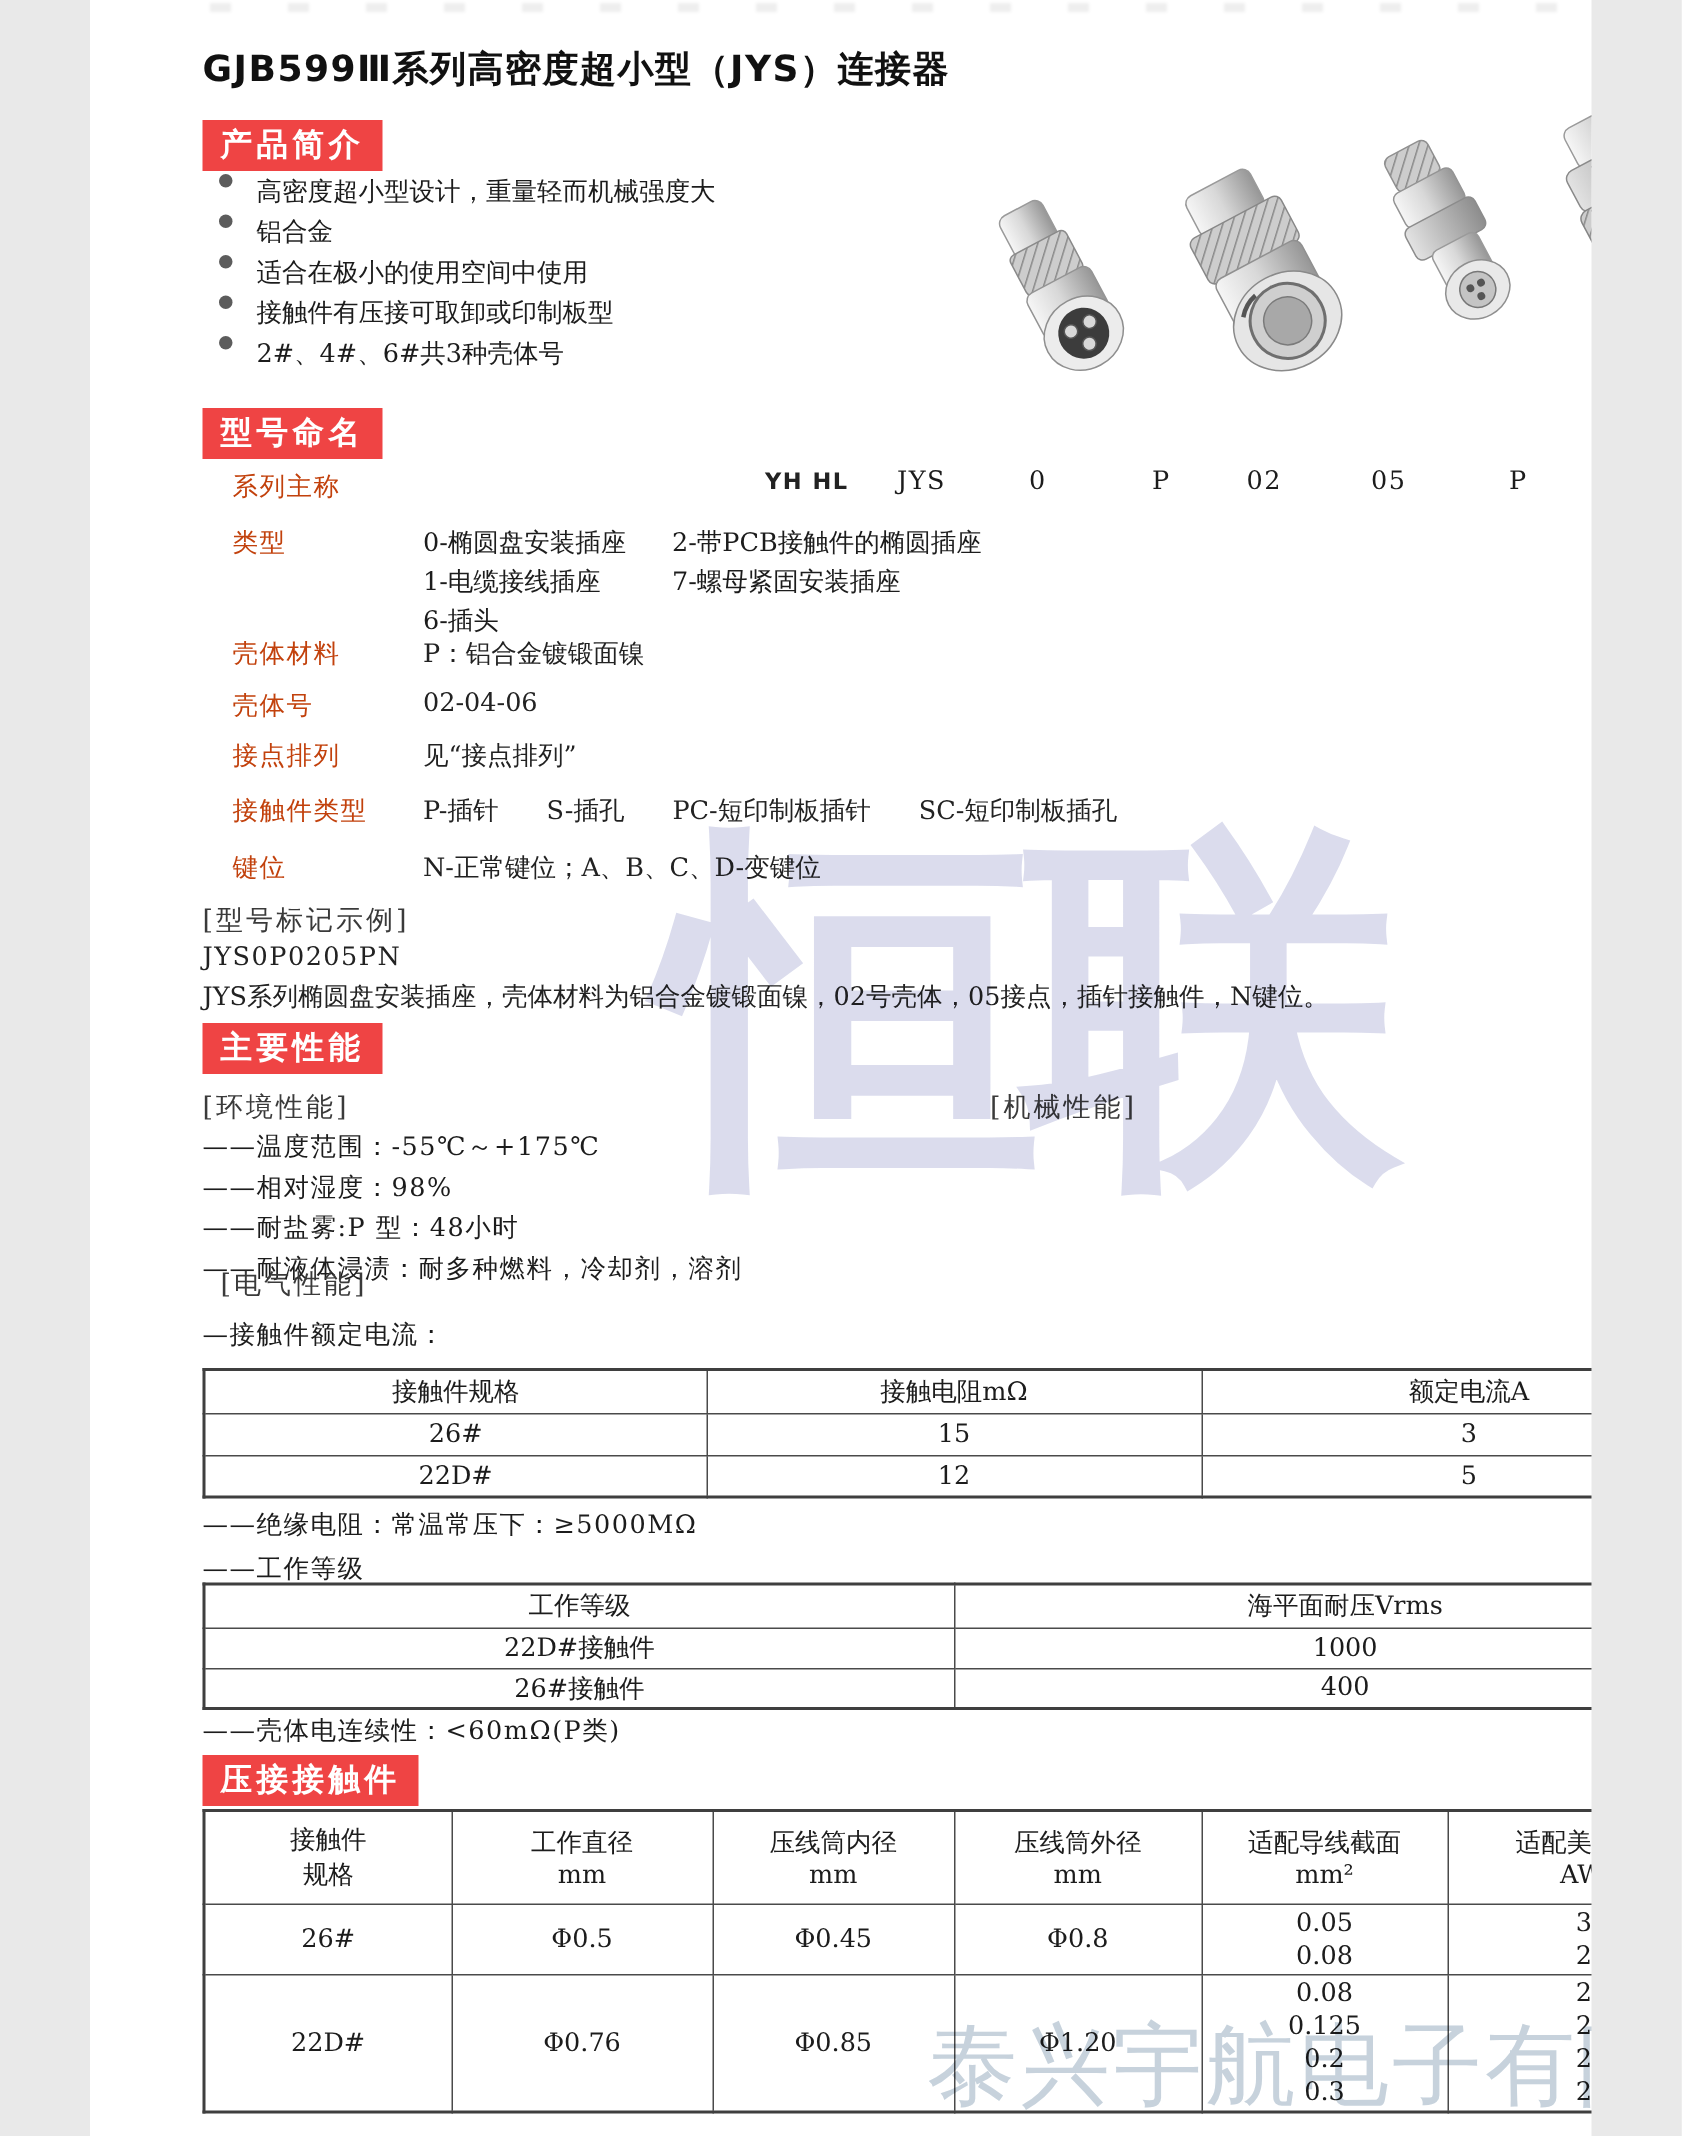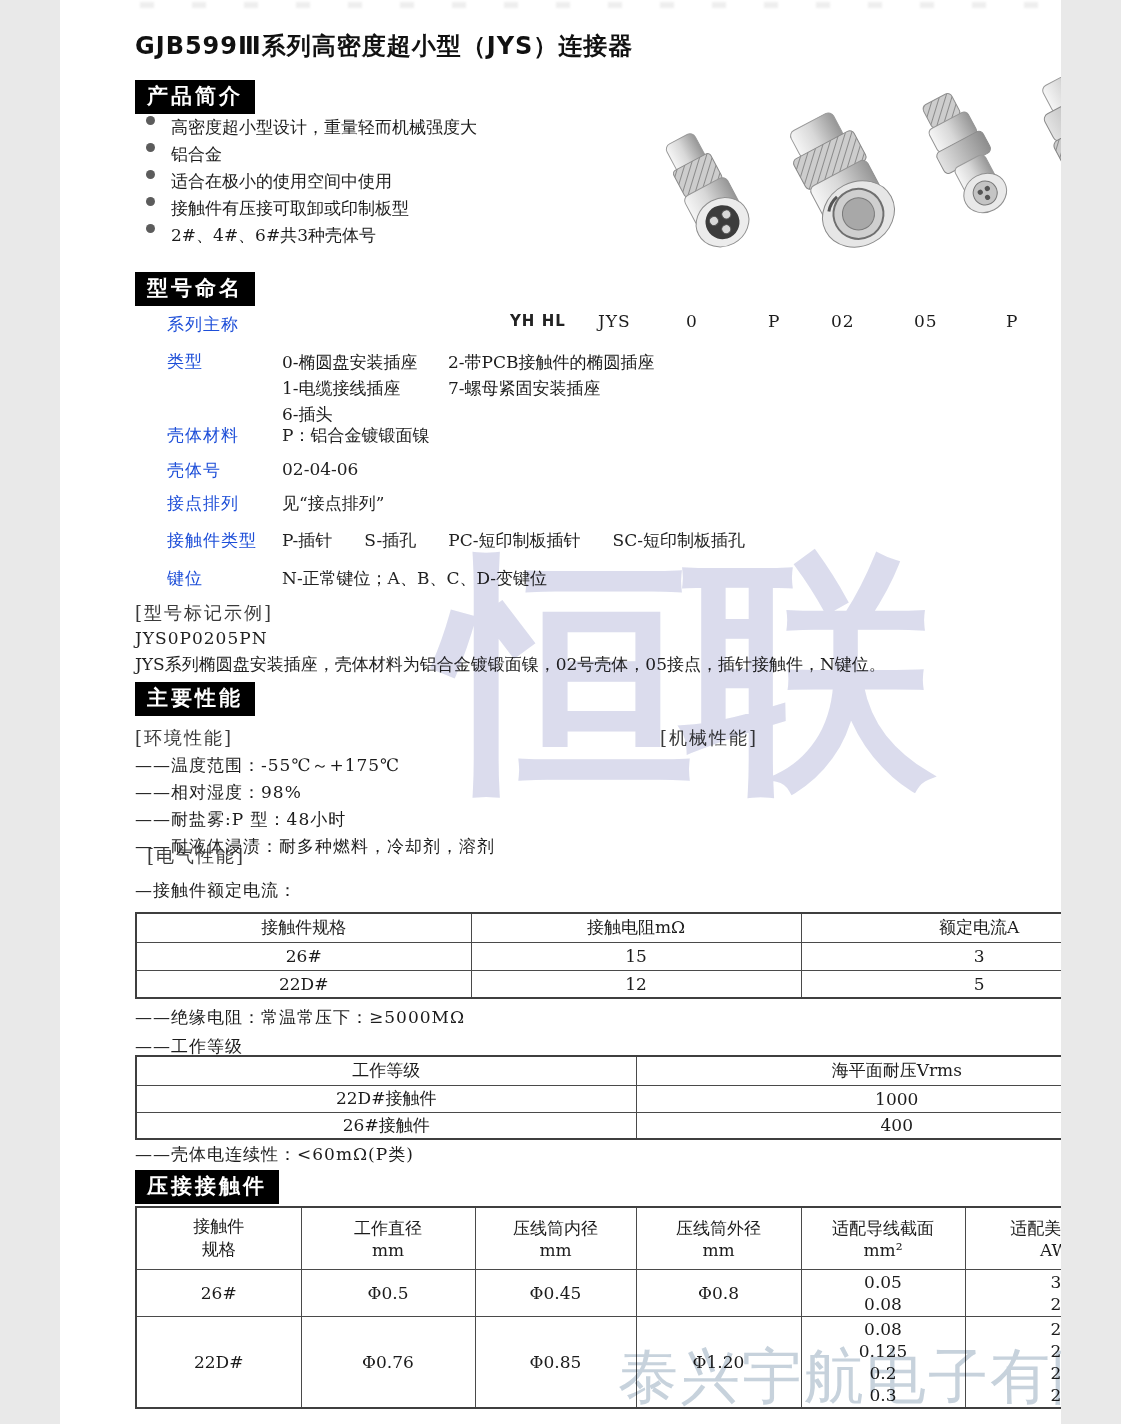--- a/index.html
+++ b/index.html
@@ -14,28 +14,28 @@
   .scan-strip {
     position:absolute; top:2px; left:80px; width:1040px; height:6px;
     background:repeating-linear-gradient(90deg,#8a8a8a 0 14px, transparent 14px 52px);
     opacity:.14; filter:blur(1px);
   }
   .doc-title {
     font-family:"DejaVu Sans","Liberation Sans",sans-serif;
     font-weight:bold; font-size:24px; letter-spacing:1px; color:#111;
   }
   .sec-header {
-    display:inline-block; background:#000000; color:#ffffff;
+    display:inline-block; background:#ef4444; color:#ffffff;
     font-family:"DejaVu Sans","Liberation Sans",sans-serif;
     font-weight:bold; font-size:21px; letter-spacing:3px;
     padding:2px 12px 4px 12px;
   }
   .bullet-row { display:flex; height:27px; font-size:17px; }
   .bullet-dot { width:9px; height:9px; border-radius:50%; background:#5c5c5c; margin:0 16px 0 8px; flex:0 0 auto; }
-  .label { font-size:17px; color:#1d4ed8; letter-spacing:1px;margin-left:12px; }
+  .label { font-size:17px; color:#c2410c; letter-spacing:1px; }
   .value { font-size:17px; color:#222; }
   .code-span { position:absolute; font-size:17px; letter-spacing:1px; }
   .brand-code { font-family:"DejaVu Sans","Liberation Sans",sans-serif; font-size:15px; font-weight:bold; letter-spacing:1px; color:#222; }
   .opt-line { font-size:17px; line-height:26px; white-space:nowrap; }
   .bracket-title { font-size:18px; color:#3a3a3a; letter-spacing:2px; }
   .dash-item { font-size:17px; line-height:27px; letter-spacing:1px; white-space:nowrap; }
   table { border-collapse:collapse; table-layout:fixed; width:100%; }
   table.data-tbl { border:2px solid #3f3f3f; }
   .data-tbl td, .data-tbl th {
     border:1px solid #4a4a4a; text-align:center; vertical-align:middle;

